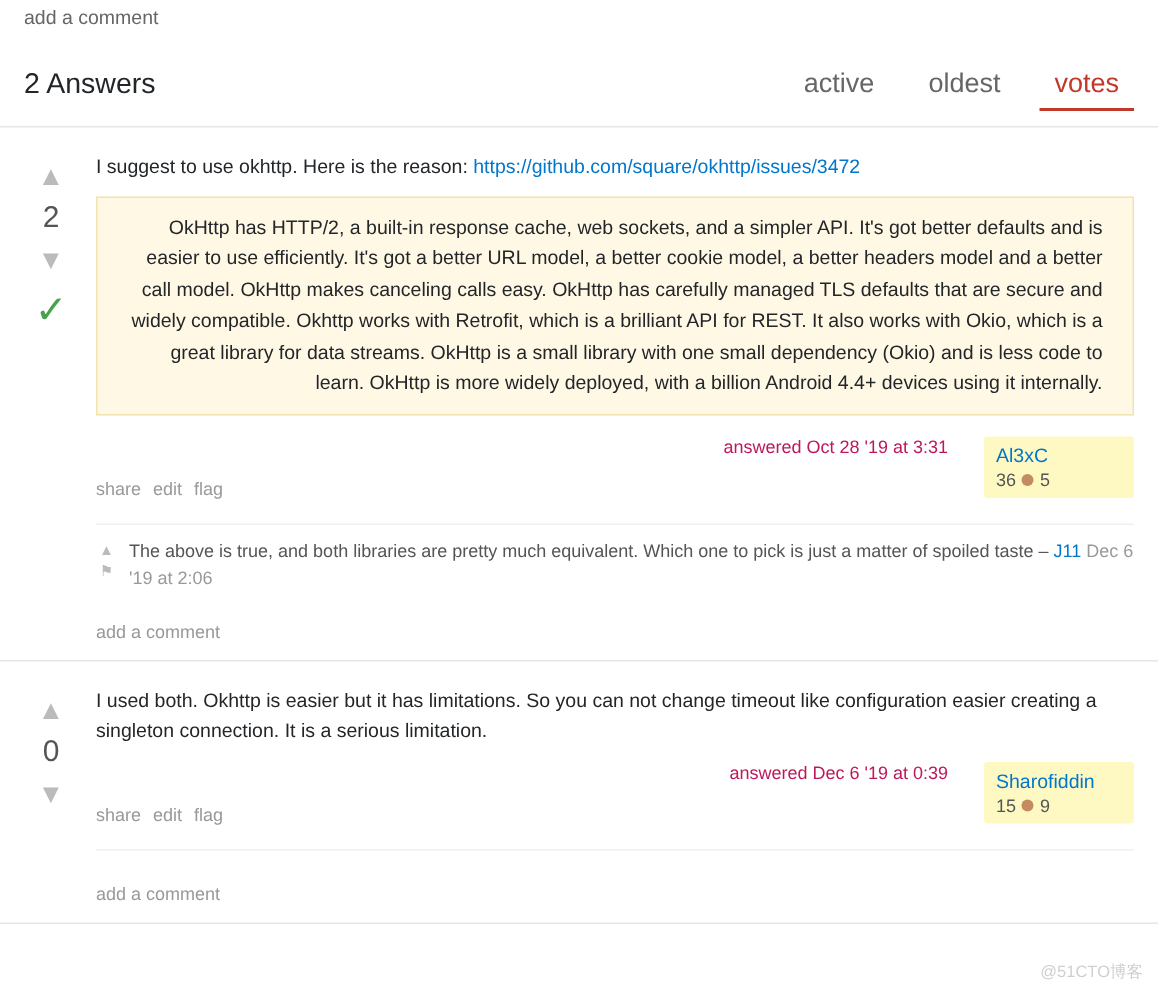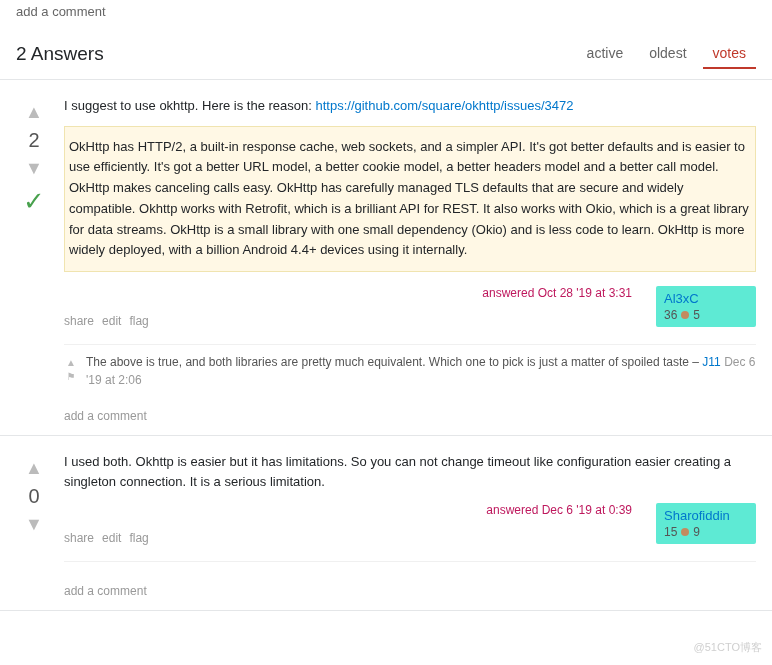--- a/index.html
+++ b/index.html
@@ -30,22 +30,22 @@
     }
 
     .answers-title {
       font-size: 19px;
       font-weight: normal;
       color: #232629;
     }
 
     .sort-tabs {
       display: flex;
-      gap: 6px;
-      font-size: 14px;
+      gap: 16px;
+      font-size: 18px;
     }
 
     .sort-tab {
       padding: 6px 10px;
       color: #666;
       cursor: pointer;
       text-decoration: none;
     }
 
     .sort-tab.active {
@@ -109,24 +109,25 @@
     }
 
     .answer-text a {
       color: #0077cc;
       text-decoration: none;
     }
 
     .highlighted-block {
       background: #fff8e5;
       border: 1px solid #f0e4b0;
-      padding: 10px 4px;
+      padding: 10px 20px;
       margin-bottom: 12px;
       line-height: 1.6;
       color: #232629;
+      text-align: right;
     }
 
     .answer-actions {
       display: flex;
       gap: 8px;
       margin-bottom: 10px;
       color: #999;
       font-size: 12px;
     }
 
@@ -144,21 +145,21 @@
     }
 
     .answered-label {
       color: #be185d;
       font-size: 12px;
       margin-right: 24px;
       white-space: nowrap;
     }
 
     .user-card {
-      background: #5eead4;
+      background: #fef9c3;
       padding: 5px 8px;
       border-radius: 2px;
       min-width: 100px;
       text-align: left;
     }
 
     .user-card .username {
       color: #07c;
       font-size: 13px;
       text-decoration: none;

